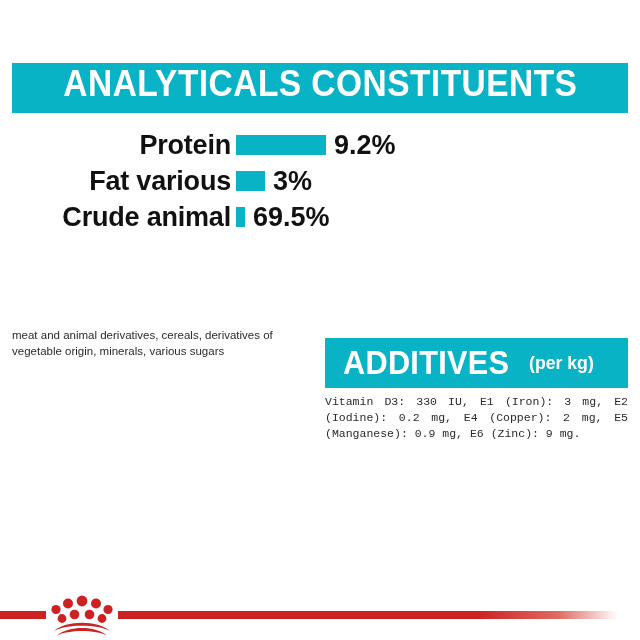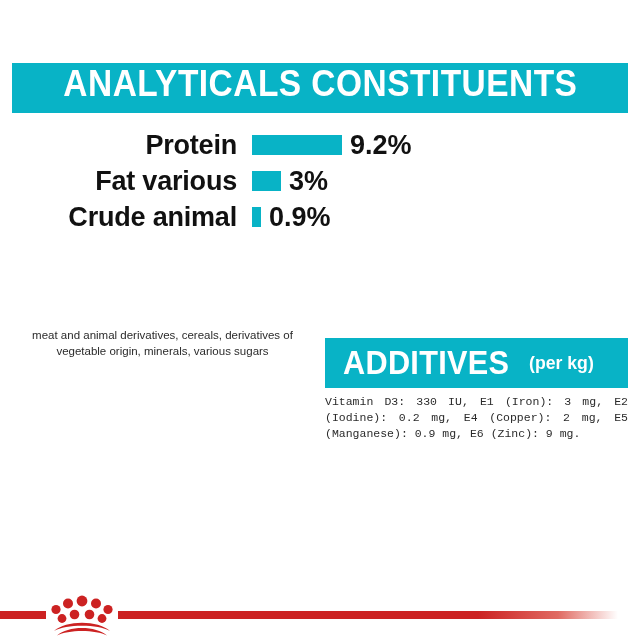--- a/index.html
+++ b/index.html
@@ -39,42 +39,42 @@
     font-size: 36px;
     font-weight: bold;
     letter-spacing: 0.5px;
     transform: scaleX(0.93);
     white-space: nowrap;
   }
 
   
   .chart {
     position: absolute;
-    left: 12px;
+    left: 6px;
     top: 127px;
     width: 517px;
   }
   .chart-row {
     position: relative;
     height: 36px;
     display: flex;
     align-items: center;
   }
   .chart-label {
     width: 225px;
     text-align: right;
     font-size: 27px;
     font-weight: bold;
     color: #111111;
     line-height: 1;
     letter-spacing: -0.2px;
     white-space: nowrap;
   }
   .chart-bar-wrap {
-    margin-left: 15px;
+    margin-left: 5px;
     display: flex;
     align-items: center;
   }
   .chart-bar {
     height: 20px;
     background: #08b3c6;
   }
   .chart-value {
     margin-left: 8px;
     font-size: 27px;
@@ -124,21 +124,20 @@
     transform: scaleX(0.93);
     transform-origin: left center;
     margin-left: 7px;
     white-space: nowrap;
   }
   .col-body {
     padding-top: 6px;
     font-size: 11.5px;
     line-height: 1.38;
     color: #2b2b2b;
-    text-align: center;
   }
   .col-body.justify {
     text-align: justify;
     font-family: Liberation Mono, monospace;
   }
 
   
   .logo-area {
     position: absolute;
     left: 0;
@@ -194,21 +193,21 @@
       <div class="chart-bar-wrap">
         <div class="chart-bar" style="width:29px"></div>
         <div class="chart-value">3%</div>
       </div>
     </div>
 
     <div class="chart-row">
       <div class="chart-label">Crude animal</div>
       <div class="chart-bar-wrap">
         <div class="chart-bar" style="width:9px"></div>
-        <div class="chart-value">0.9%</div>
+        <div class="chart-value">69.5%</div>
       </div>
     </div>
 
   </div>
 
   <div class="col-left">
     <div class="col-body">meat and animal derivatives, cereals, derivatives of vegetable origin, minerals, various sugars</div>
   </div>
 
   <div class="col-right">

